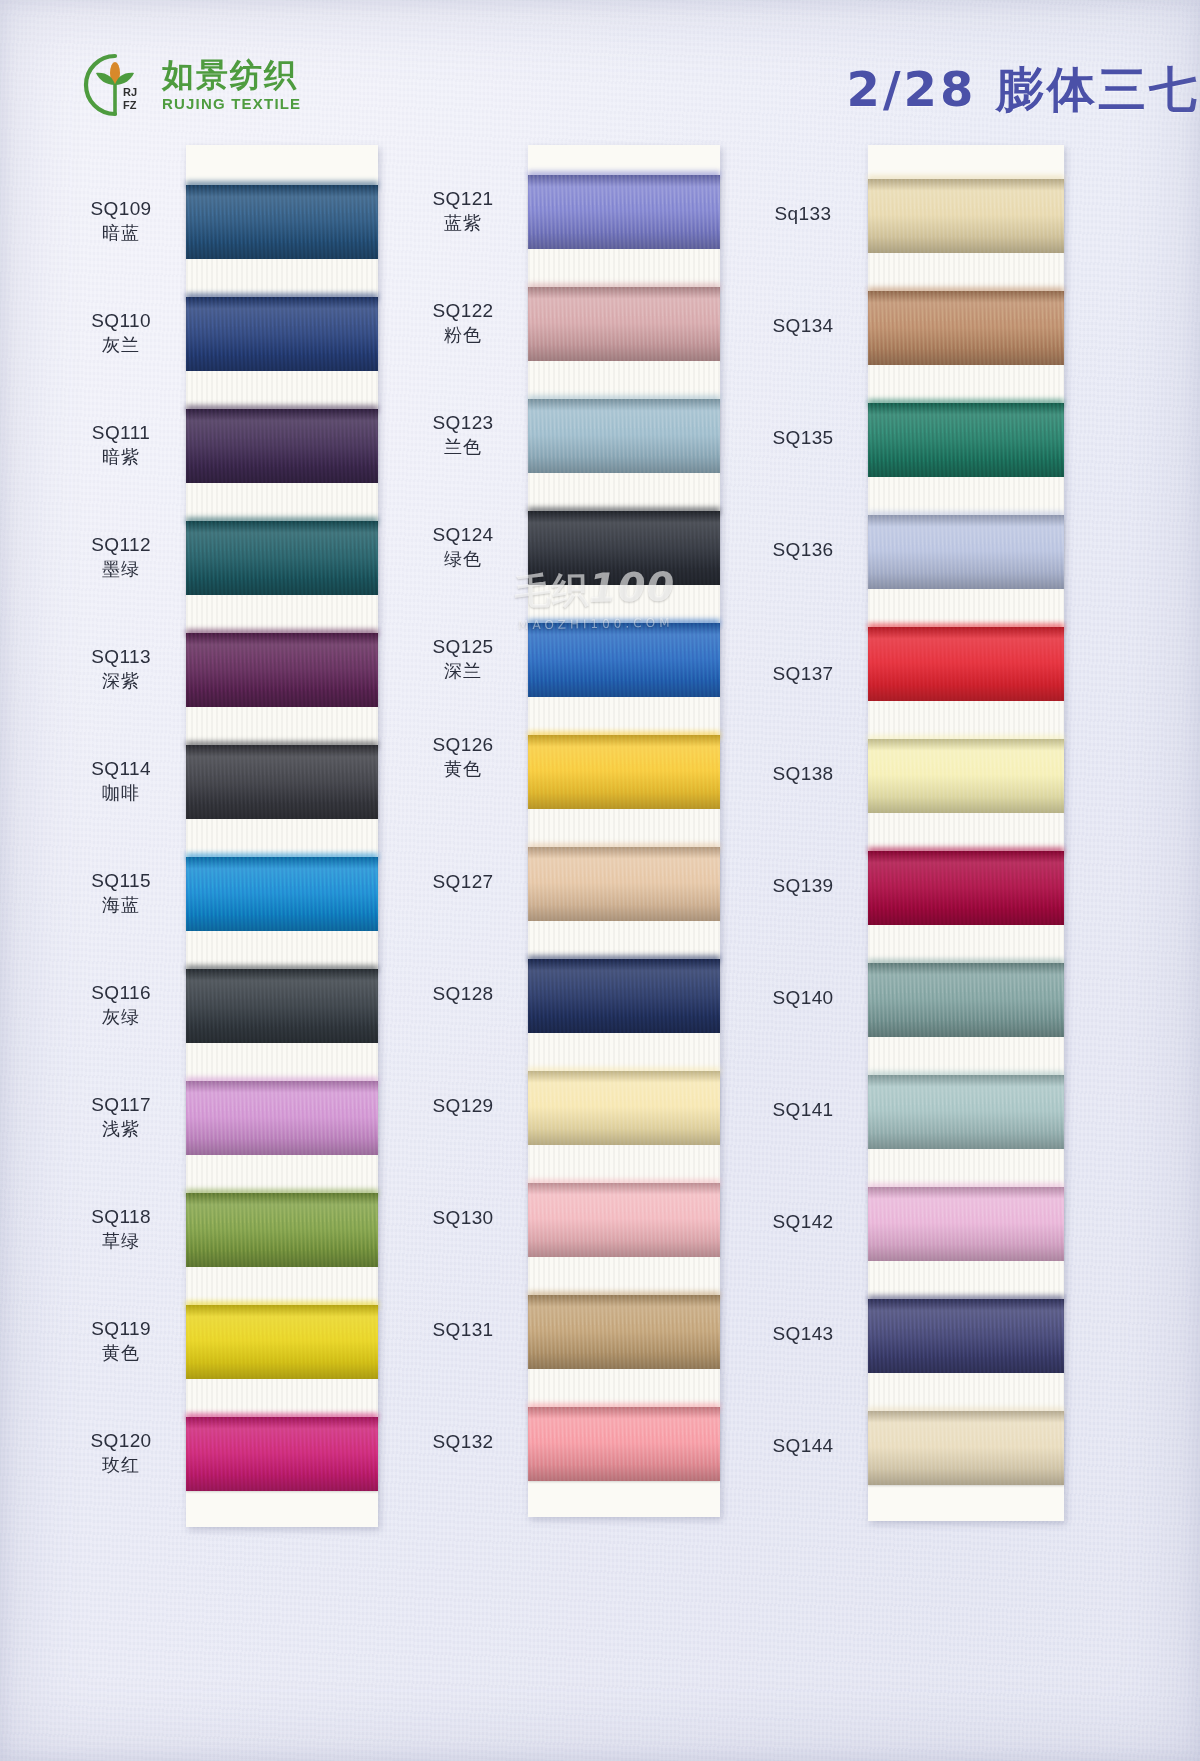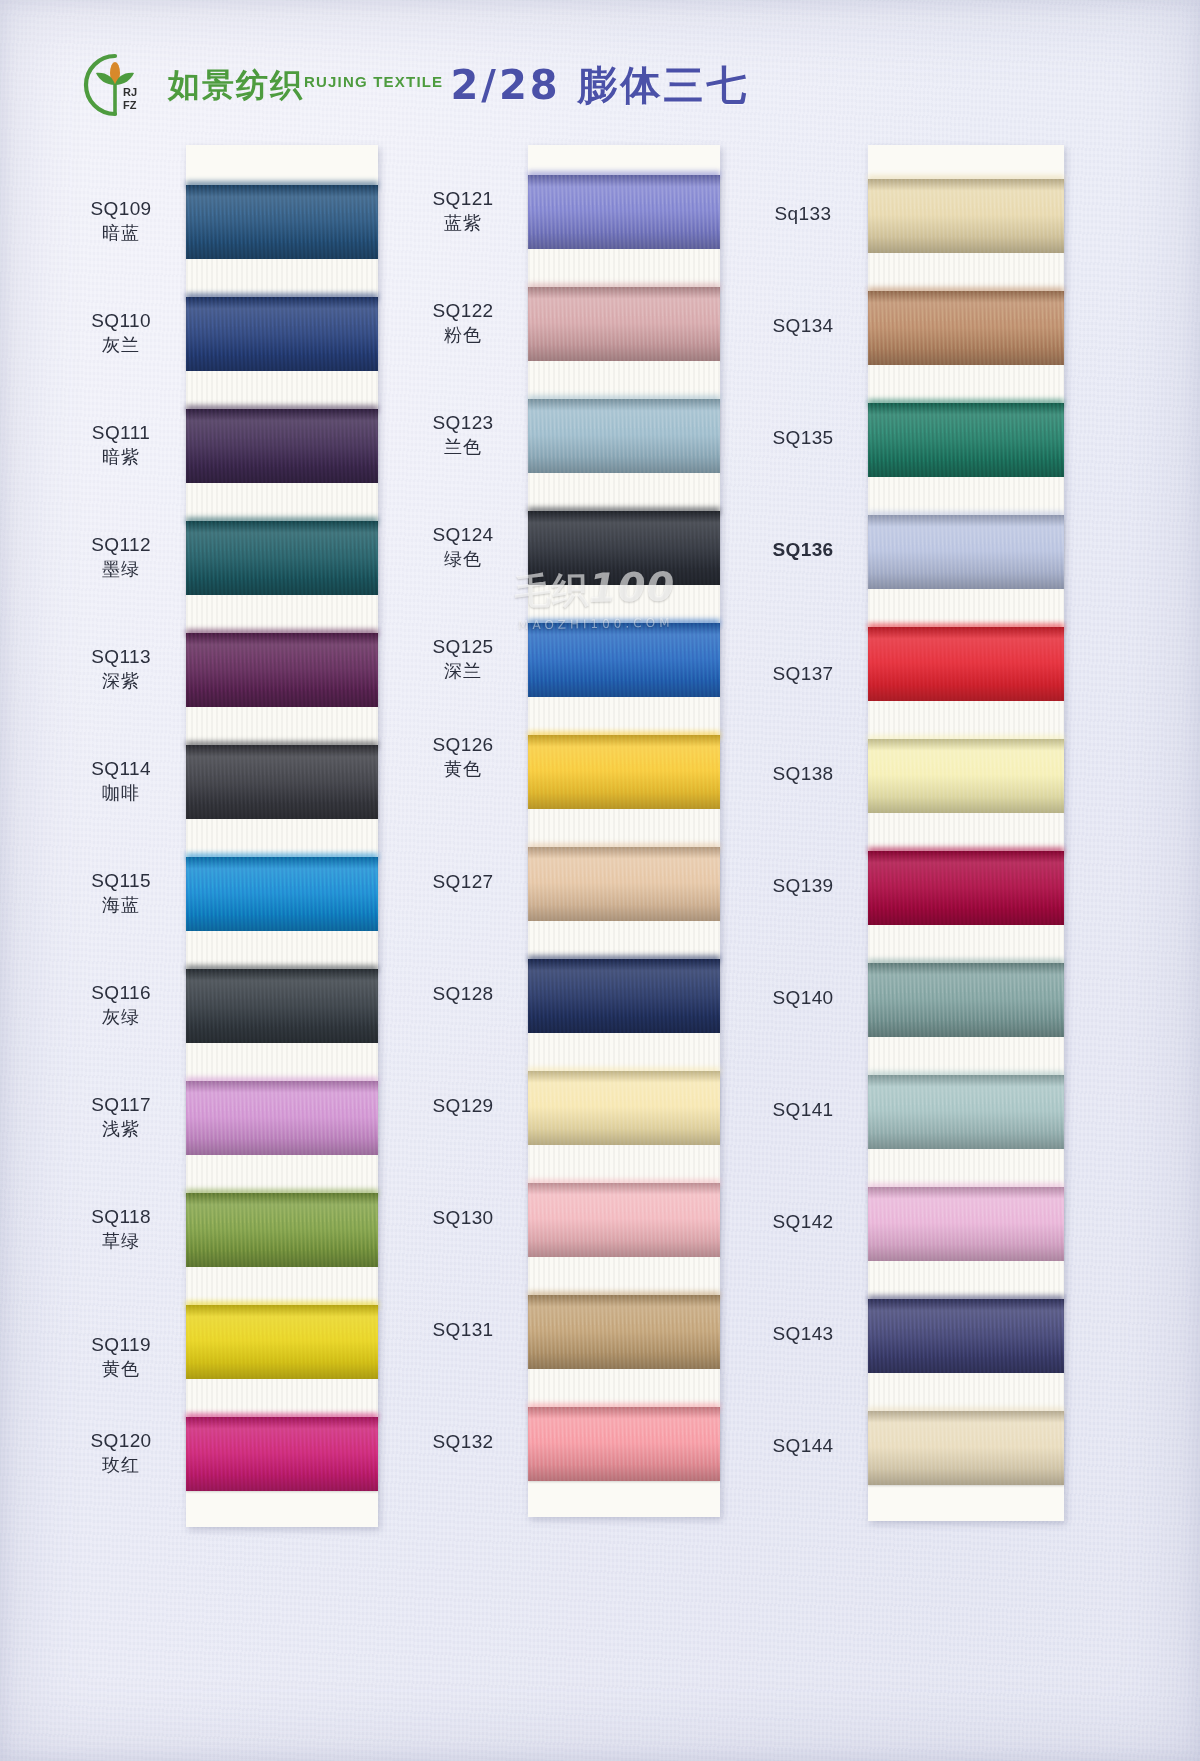--- a/index.html
+++ b/index.html
@@ -25,28 +25,28 @@
   }
   .edge-shade{
     position:absolute;inset:0;pointer-events:none;
     box-shadow:inset 0 0 80px rgba(120,125,165,.22), inset 0 0 18px rgba(150,155,190,.18);
   }
 
   
   header{position:absolute;left:0;top:0;width:964px;height:150px;}
   .logo-wrap{position:absolute;left:82px;top:52px;display:flex;align-items:center;gap:14px;}
   .logo-mark{width:66px;height:66px;position:relative;flex:0 0 auto;}
-  .logo-text{display:flex;flex-direction:row;justify-content:space-between;line-height:1;margin-left:6px;}
+  .logo-text{display:flex;flex-direction:column;justify-content:space-between;line-height:1;}
   .logo-cn{font-size:32px;font-weight:bold;color:#4e9c3f;letter-spacing:2px;
            font-family:"DejaVu Sans","Liberation Sans",sans-serif;}
   .logo-en{font-size:15px;font-weight:bold;color:#4e9c3f;letter-spacing:1.2px;margin-top:5px;}
 
   .title{
-    position:absolute;left:0;top:58px;width:1200px;text-align:center;
-    font-size:40px;font-weight:bold;color:#4b51a8;letter-spacing:3px;
+    position:absolute;left:0;top:58px;width:1200px;text-align:right;
+    font-size:48px;font-weight:bold;color:#4b51a8;letter-spacing:3px;
     font-family:"DejaVu Sans","Liberation Sans",sans-serif;
     text-shadow:0 1px 0 rgba(255,255,255,.5);
   }
 
   .comp-badge{
     position:absolute;right:88px;top:63px;
     display:flex;align-items:stretch;
     border:2px solid #5a60ae;border-radius:9px;overflow:hidden;
     height:52px;background:#f1f1f9;
   }
@@ -176,21 +176,21 @@
           <div class="label" style="top: 53px;"><span>SQ109</span><span class="cn">暗蓝</span></div>
           <div class="label" style="top: 165px;"><span>SQ110</span><span class="cn">灰兰</span></div>
           <div class="label" style="top: 277px;"><span>SQ111</span><span class="cn">暗紫</span></div>
           <div class="label" style="top: 389px;"><span>SQ112</span><span class="cn">墨绿</span></div>
           <div class="label" style="top: 501px;"><span>SQ113</span><span class="cn">深紫</span></div>
           <div class="label" style="top: 613px;"><span>SQ114</span><span class="cn">咖啡</span></div>
           <div class="label" style="top: 725px;"><span>SQ115</span><span class="cn">海蓝</span></div>
           <div class="label" style="top: 837px;"><span>SQ116</span><span class="cn">灰绿</span></div>
           <div class="label" style="top: 949px;"><span>SQ117</span><span class="cn">浅紫</span></div>
           <div class="label" style="top: 1061px;"><span>SQ118</span><span class="cn">草绿</span></div>
-          <div class="label" style="top: 1173px; margin-top: 16px;"><span>SQ119</span><span class="cn">黄色</span></div>
+          <div class="label" style="top: 1173px;"><span>SQ119</span><span class="cn">黄色</span></div>
           <div class="label" style="top: 1285px;"><span>SQ120</span><span class="cn">玫红</span></div>
         </div>
         <div class="strip">
           <div class="strip-top" style="height: 40px;"></div>
           <div class="band" title="SQ109 暗蓝" style="height: 74px; background: rgb(38, 83, 125);">
             <div class="fuzz" style="background: rgb(38, 83, 125);"></div>
             <div class="core"></div>
             <div class="sheen"></div>
           </div>
           <div class="gap" style="height: 38px;"></div>
@@ -351,21 +351,21 @@
             <div class="sheen"></div>
           </div>
           <div class="strip-bot"></div>
         </div>
       </div>
       <div class="col col-3">
         <div class="labels">
           <div class="label" style="top: 58px;"><span>Sq133</span></div>
           <div class="label" style="top: 170px;"><span>SQ134</span></div>
           <div class="label" style="top: 282px;"><span>SQ135</span></div>
-          <div class="label" style="top: 394px; font-weight: bold;"><span>SQ136</span></div>
+          <div class="label" style="top: 394px;"><span>SQ136</span></div>
           <div class="label" style="top: 518px;"><span>SQ137</span></div>
           <div class="label" style="top: 618px;"><span>SQ138</span></div>
           <div class="label" style="top: 730px;"><span>SQ139</span></div>
           <div class="label" style="top: 842px;"><span>SQ140</span></div>
           <div class="label" style="top: 954px;"><span>SQ141</span></div>
           <div class="label" style="top: 1066px; text-align: center;"><span>SQ142</span></div>
           <div class="label" style="top: 1178px;"><span>SQ143</span></div>
           <div class="label" style="top: 1290px;"><span>SQ144</span></div>
         </div>
         <div class="strip wide">

